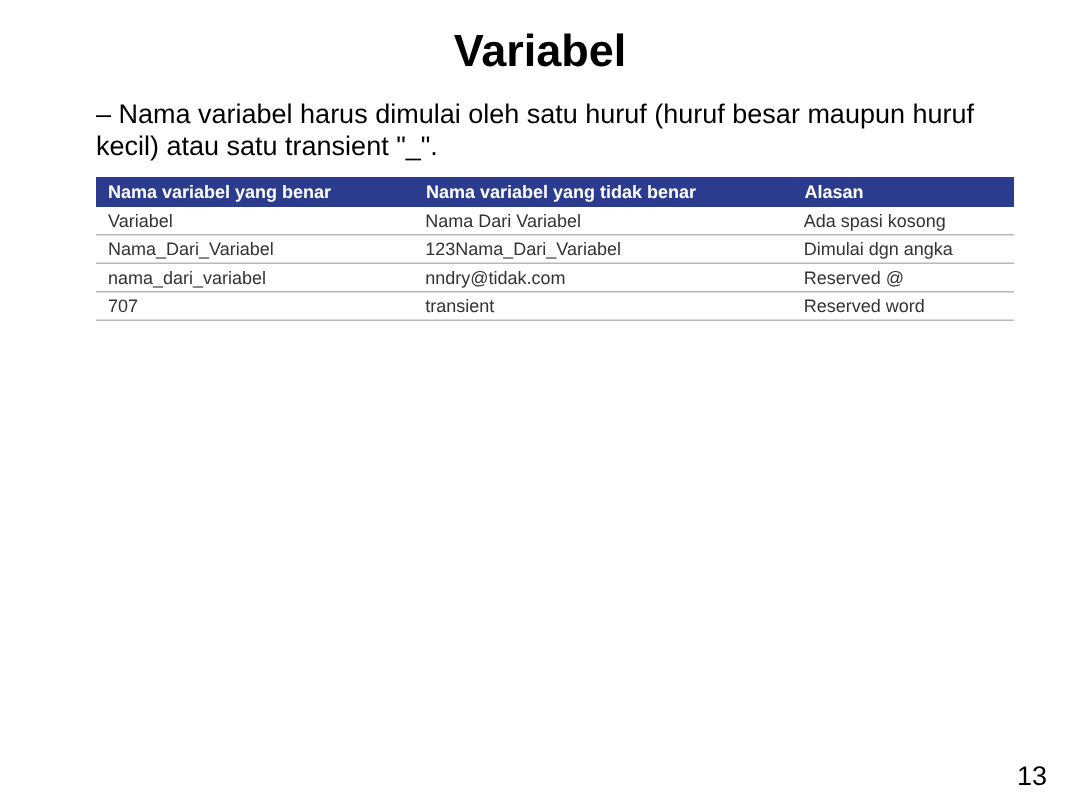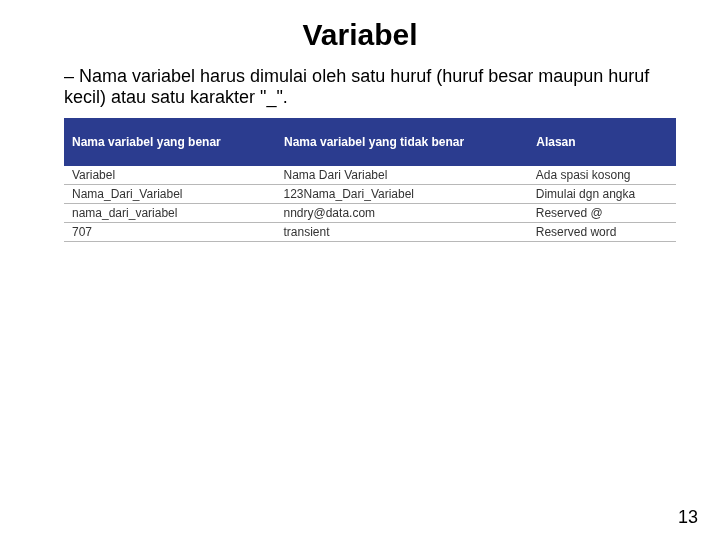--- a/index.html
+++ b/index.html
@@ -52,21 +52,21 @@
   table {
     border-collapse: collapse;
     width: 100%;
     font-size: 12px;
   }
   th {
     background: #2b3c8f;
     color: #fff;
     text-align: left;
     font-weight: bold;
-    padding: 17px 8px;
+    padding: 3px 8px;
     border-right: 1px solid #2b3c8f;
   }
   td {
     padding: 2px 8px;
     border-bottom: 1px solid #b8b8b8;
     color: #333;
   }
   .page-num {
     position: absolute;
     right: 22px;
@@ -75,21 +75,21 @@
   }
 </style>
 </head>
 <body>
 
 <div class="slide">
   <h1 class="title">Variabel</h1>
 
 
   <ul class="sub">
-    <li>Nama variabel harus dimulai oleh satu huruf (huruf besar maupun huruf kecil) atau satu karakter "_".</li>
+    <li>Nama variabel harus dimulai oleh satu huruf (huruf besar maupun huruf kecil) atau satu transient "_".</li>
   </ul>
 
   <div class="tbl-wrap">
     <table>
       <thead>
         <tr>
           <th>Nama variabel yang benar</th>
           <th>Nama variabel yang tidak benar</th>
           <th>Alasan</th>
         </tr>
@@ -100,21 +100,21 @@
           <td>Nama Dari Variabel</td>
           <td>Ada spasi kosong</td>
         </tr>
         <tr>
           <td>Nama_Dari_Variabel</td>
           <td>123Nama_Dari_Variabel</td>
           <td>Dimulai dgn angka</td>
         </tr>
         <tr>
           <td>nama_dari_variabel</td>
-          <td>nndry@data.com</td>
+          <td>nndry@tidak.com</td>
           <td>Reserved @</td>
         </tr>
         <tr>
           <td>707</td>
           <td>transient</td>
           <td>Reserved word</td>
         </tr>
       </tbody>
     </table>
   </div>

